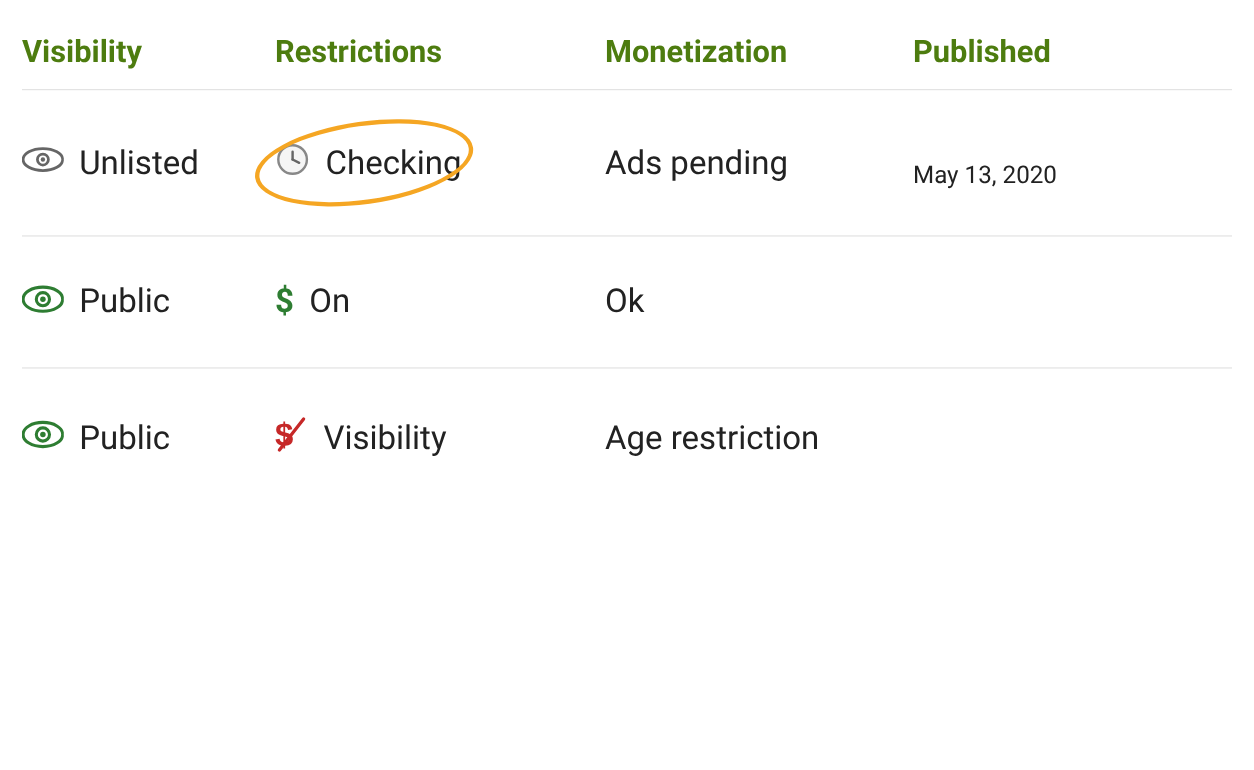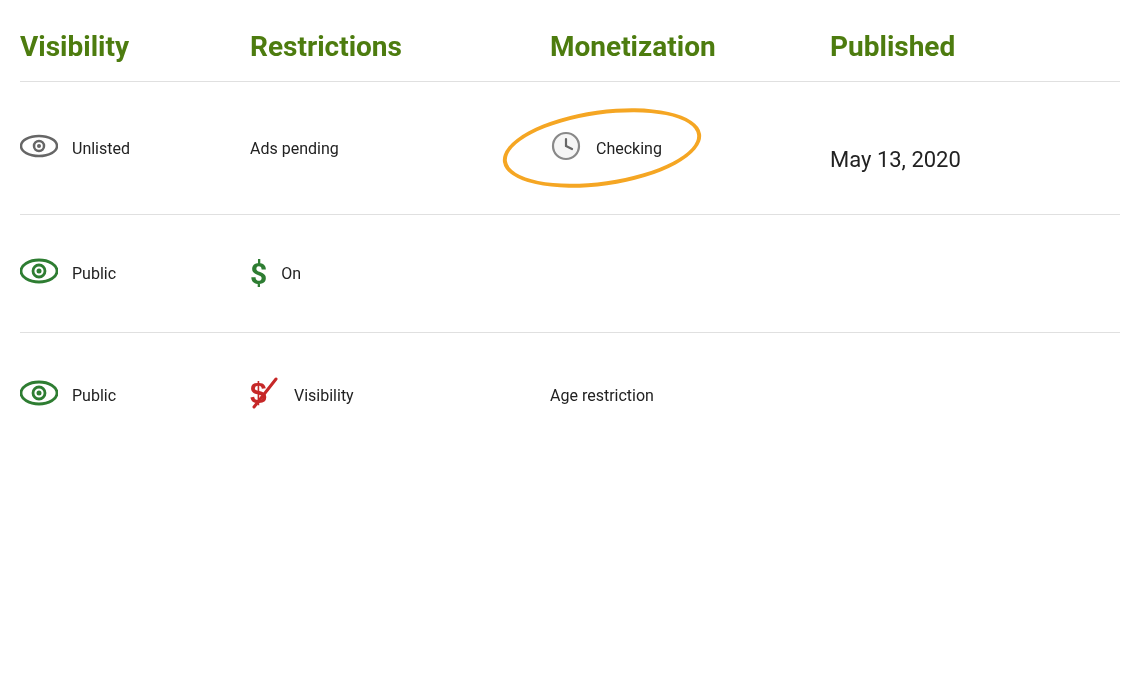--- a/index.html
+++ b/index.html
@@ -78,21 +78,21 @@
     }
 
     .dollar-icon-green {
       font-size: 30px;
       font-weight: 700;
       color: #2e7d32;
       line-height: 1;
     }
 
     .cell-text {
-      font-size: 16px;
+      font-size: 30px;
       color: #222;
     }
 
     .date-text {
       font-size: 22px;
       color: #222;
       margin-top: 23px;
     }
   </style>
 </head>
@@ -113,41 +113,41 @@
 
     <div class="cell">
       <span>
         <svg width="38" height="24" viewBox="0 0 38 24" fill="none" xmlns="http://www.w3.org/2000/svg">
           <ellipse cx="19" cy="12" rx="18" ry="10" stroke="#666" stroke-width="2.5" fill="none"></ellipse>
           <circle cx="19" cy="12" r="5" stroke="#666" stroke-width="2.5" fill="none"></circle>
           <circle cx="19" cy="12" r="2" fill="#666"></circle>
         </svg>
       </span>
       <span class="cell-text">Unlisted</span>
-    </div>
-
-    <div class="cell">
-      <span class="cell-text">Ads pending</span>
     </div>
 
     <div class="cell">
       <div class="clock-wrapper">
         <div class="clock-circle-annotation"></div>
         <span>
           <svg class="clock-icon" viewBox="0 0 32 32" fill="none" xmlns="http://www.w3.org/2000/svg">
             <circle cx="16" cy="16" r="13" stroke="#888" stroke-width="2.2" fill="#f5f5f5"></circle>
             <line x1="16" y1="9" x2="16" y2="16" stroke="#666" stroke-width="2.2" stroke-linecap="round"></line>
             <line x1="16" y1="16" x2="22" y2="19" stroke="#666" stroke-width="2.2" stroke-linecap="round"></line>
           </svg>
         </span>
         <span class="cell-text">Checking</span>
       </div>
     </div>
 
     <div class="cell">
+      <span class="cell-text">Ads pending</span>
+    </div>
+
+    <div class="cell">
       <span class="date-text">May 13, 2020</span>
     </div>
   </div>
 
   <hr class="divider">
 
   <div class="table-row">
 
     <div class="cell">
       <span>
@@ -158,20 +158,23 @@
         </svg>
       </span>
       <span class="cell-text">Public</span>
     </div>
 
     <div class="cell">
       <span class="dollar-icon-green">$</span>
       <span class="cell-text">On</span>
     </div>
 
+    <div class="cell">
+      <span class="cell-text">Ok</span>
+    </div>
 
   </div>
 
   <hr class="divider">
 
   <div class="table-row">
 
     <div class="cell">
       <span>
         <svg width="38" height="28" viewBox="0 0 38 28" fill="none" xmlns="http://www.w3.org/2000/svg">

